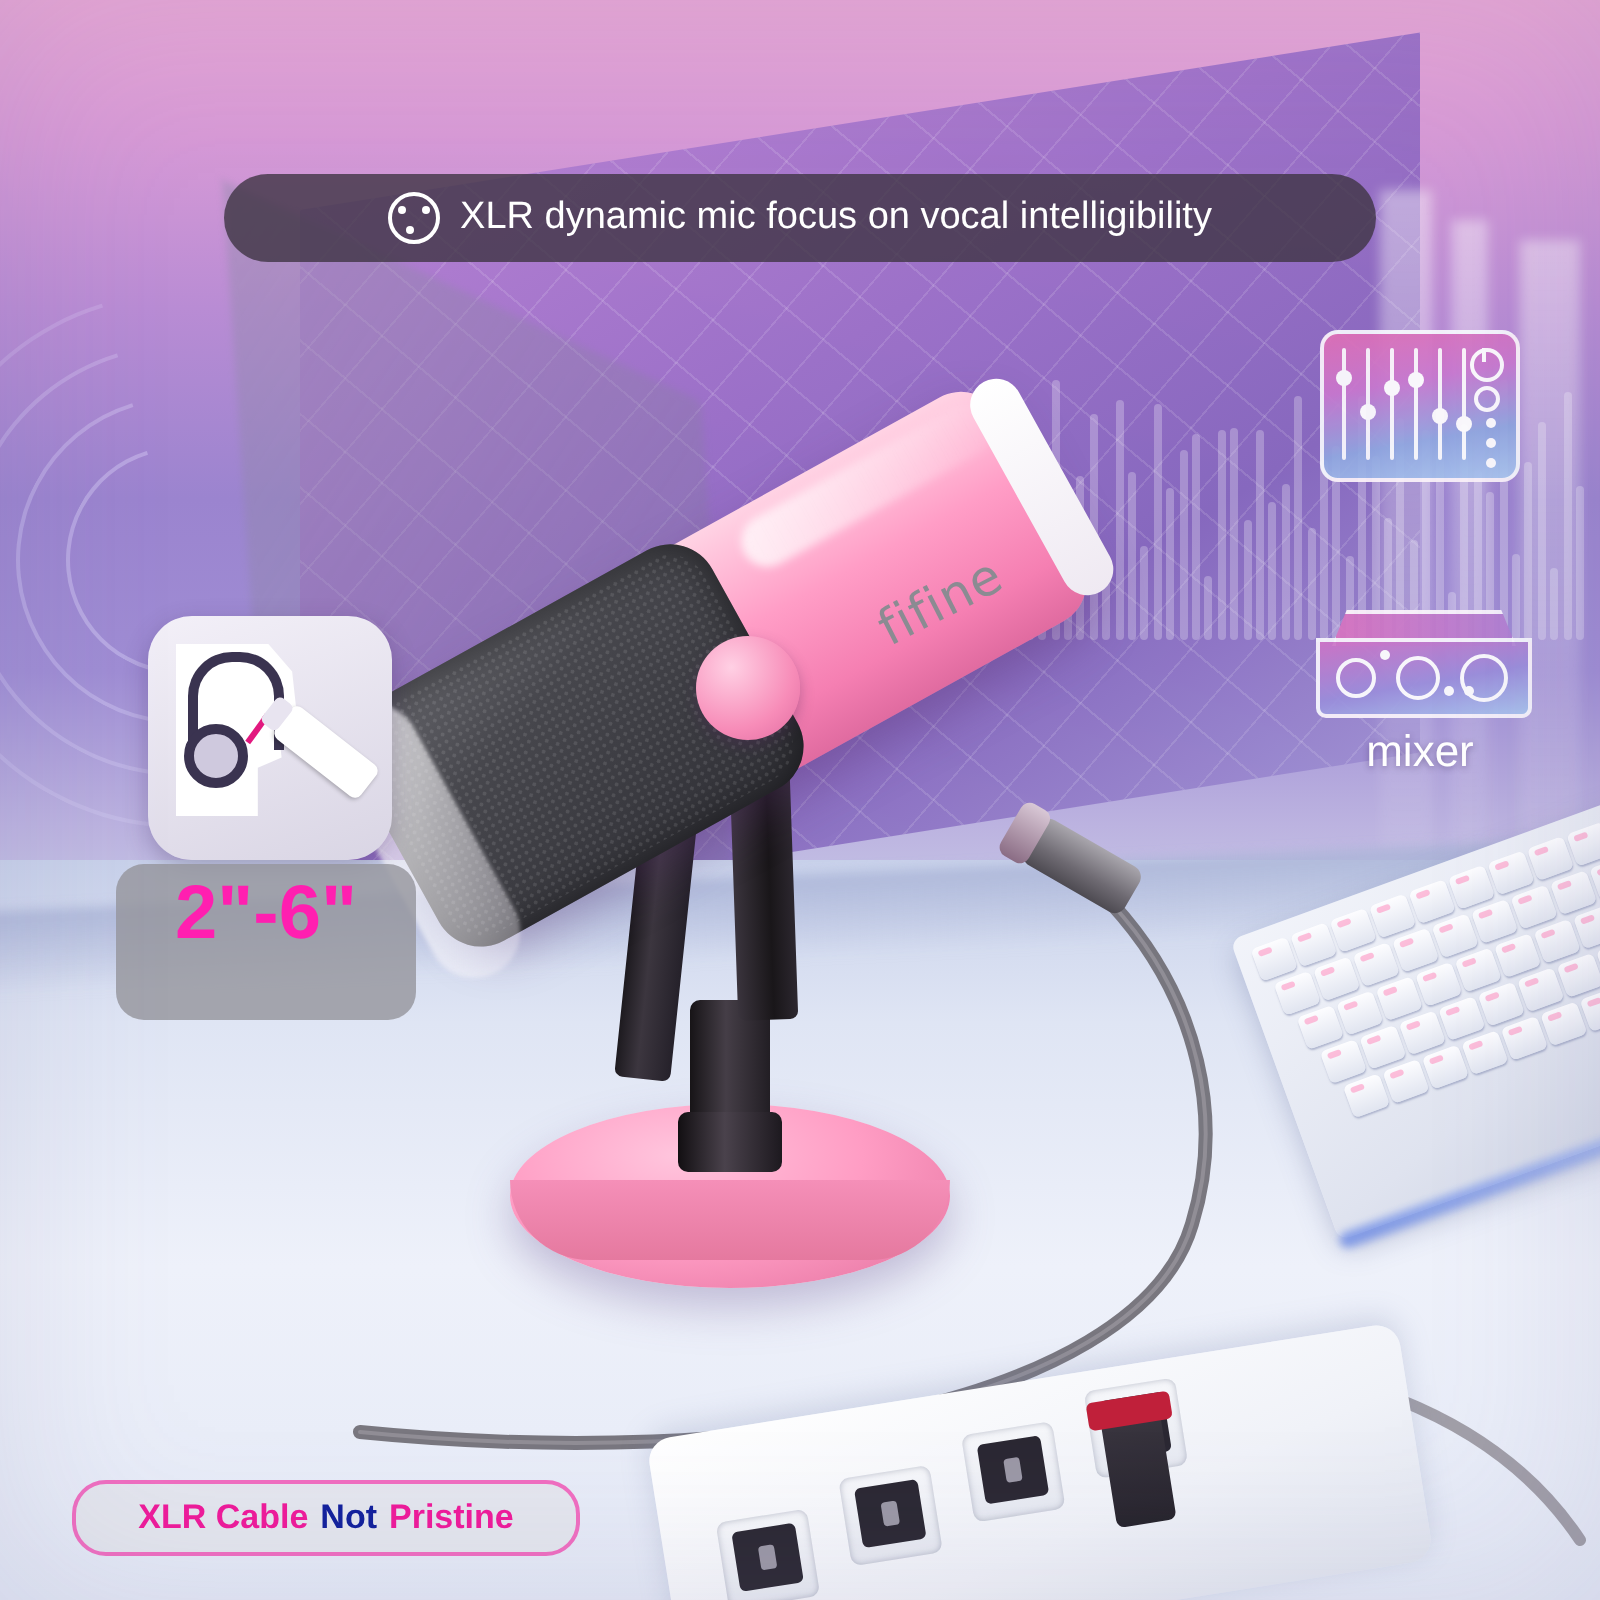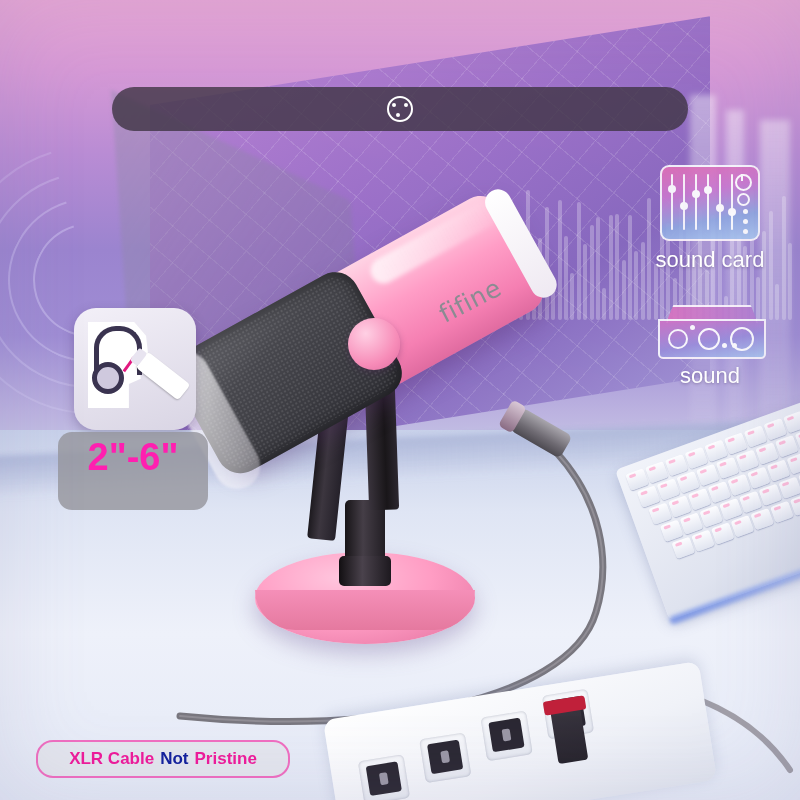--- a/index.html
+++ b/index.html
@@ -433,44 +433,44 @@
         <div class="fad" style="left: 57px;"></div>
         <div class="knob" style="left: 54px; top: 36.76px;"></div>
         <div class="fad" style="left: 69px;"></div>
         <div class="knob" style="left: 66px; top: 40.6px;"></div>
         <div class="pwr"></div>
         <div class="ring"></div>
         <div class="dot" style="top: 42px;"></div>
         <div class="dot" style="top: 52px;"></div>
         <div class="dot" style="top: 62px;"></div>
       </div>
-    <div class="cap">sound card</div>
   </div>
 
   <div class="feat" style="left:630px;top:305px;width:160px;">
     <div class="mx-box">
       <div class="mx-top"></div>
       <div class="mx-face">
         <div class="k" style="left:8px;top:8px;width:16px;height:16px;"></div>
         <div class="k" style="left:38px;top:7px;width:18px;height:18px;"></div>
         <div class="k" style="right:10px;top:6px;width:20px;height:20px;"></div>
         <div class="sd" style="left:62px;top:22px;"></div>
         <div class="sd" style="left:72px;top:22px;"></div>
         <div class="sd" style="left:30px;top:4px;"></div>
       </div>
     </div>
-    <div class="cap">sound</div>
+    <div class="cap">mixer</div>
   </div>
 
   <div class="subbar">
     <span class="xlr-icon">
         <i></i>
         <i></i>
         <i></i>
       </span>
+    <span>XLR dynamic mic focus on vocal intelligibility</span>
   </div>
 
   <div class="notice">
     <span class="pink">XLR Cable</span>
     <span class="blue">Not</span>
     <span class="pink">Pristine</span>
   </div>
 
   <div class="vig"></div>
 </div>

